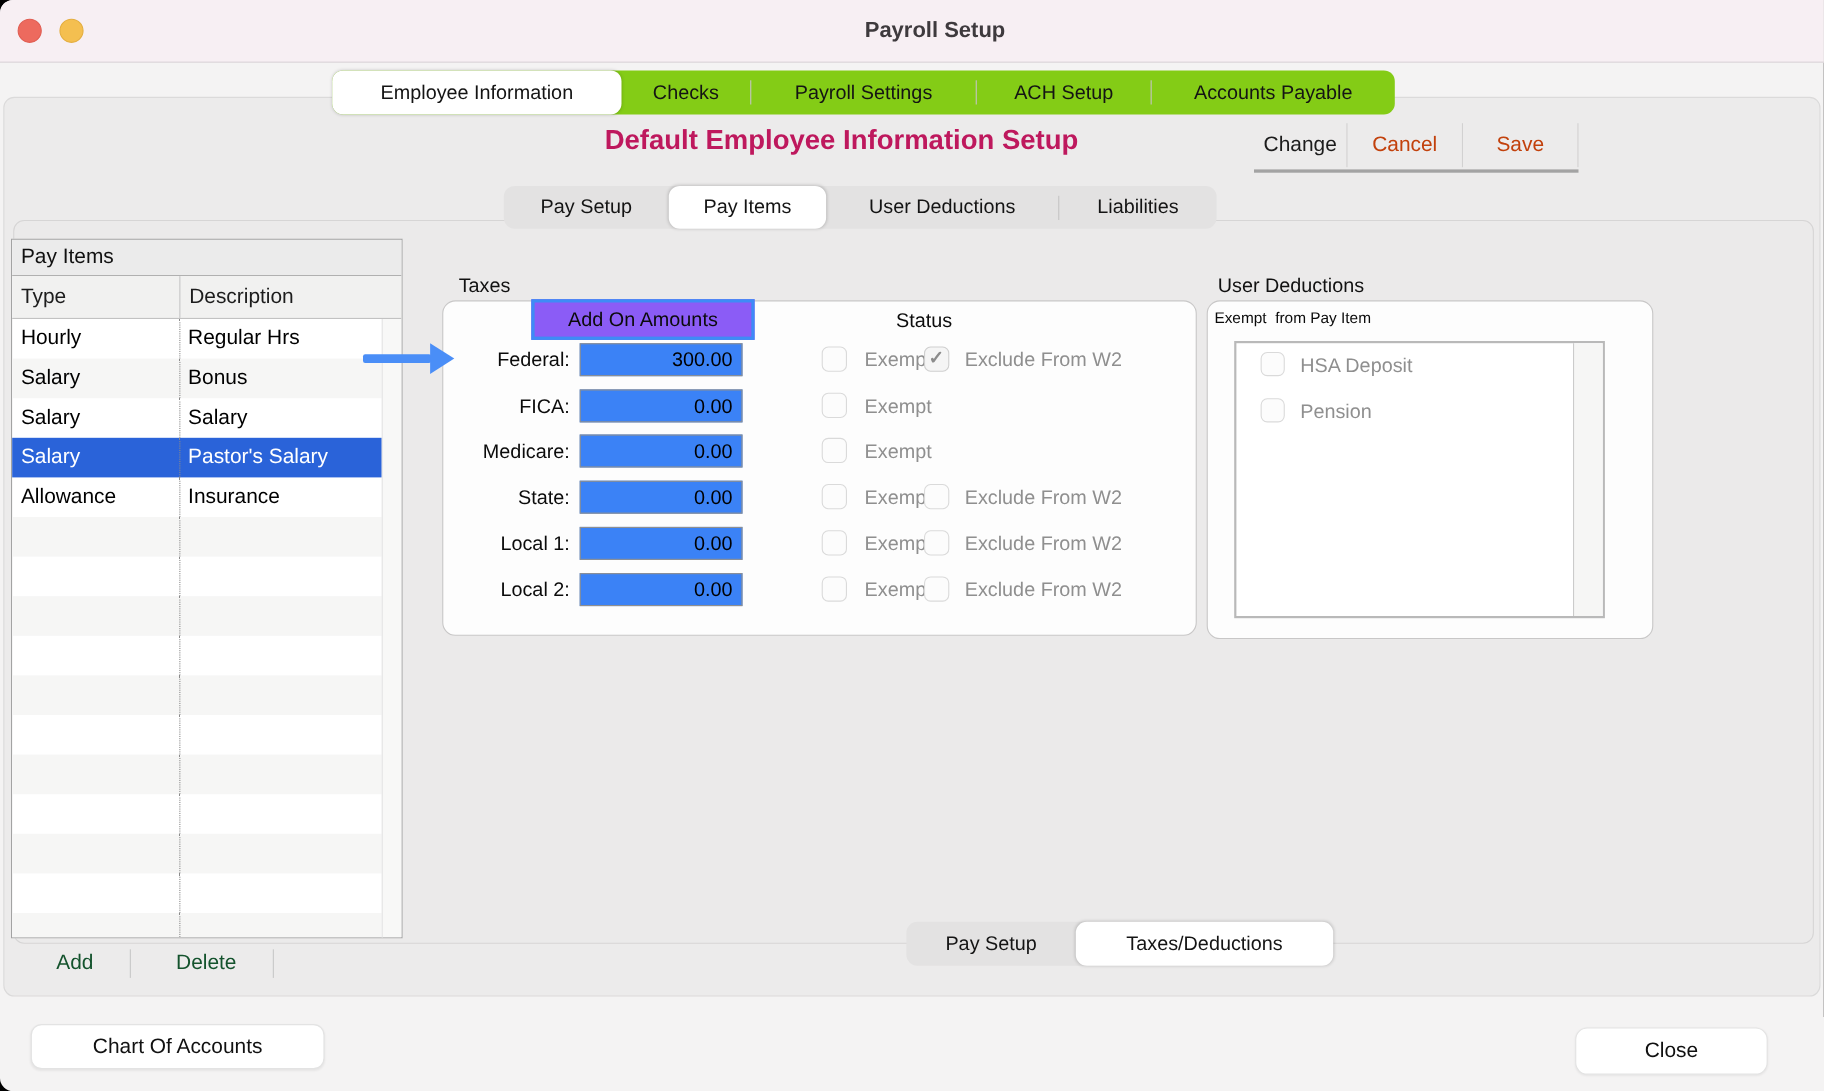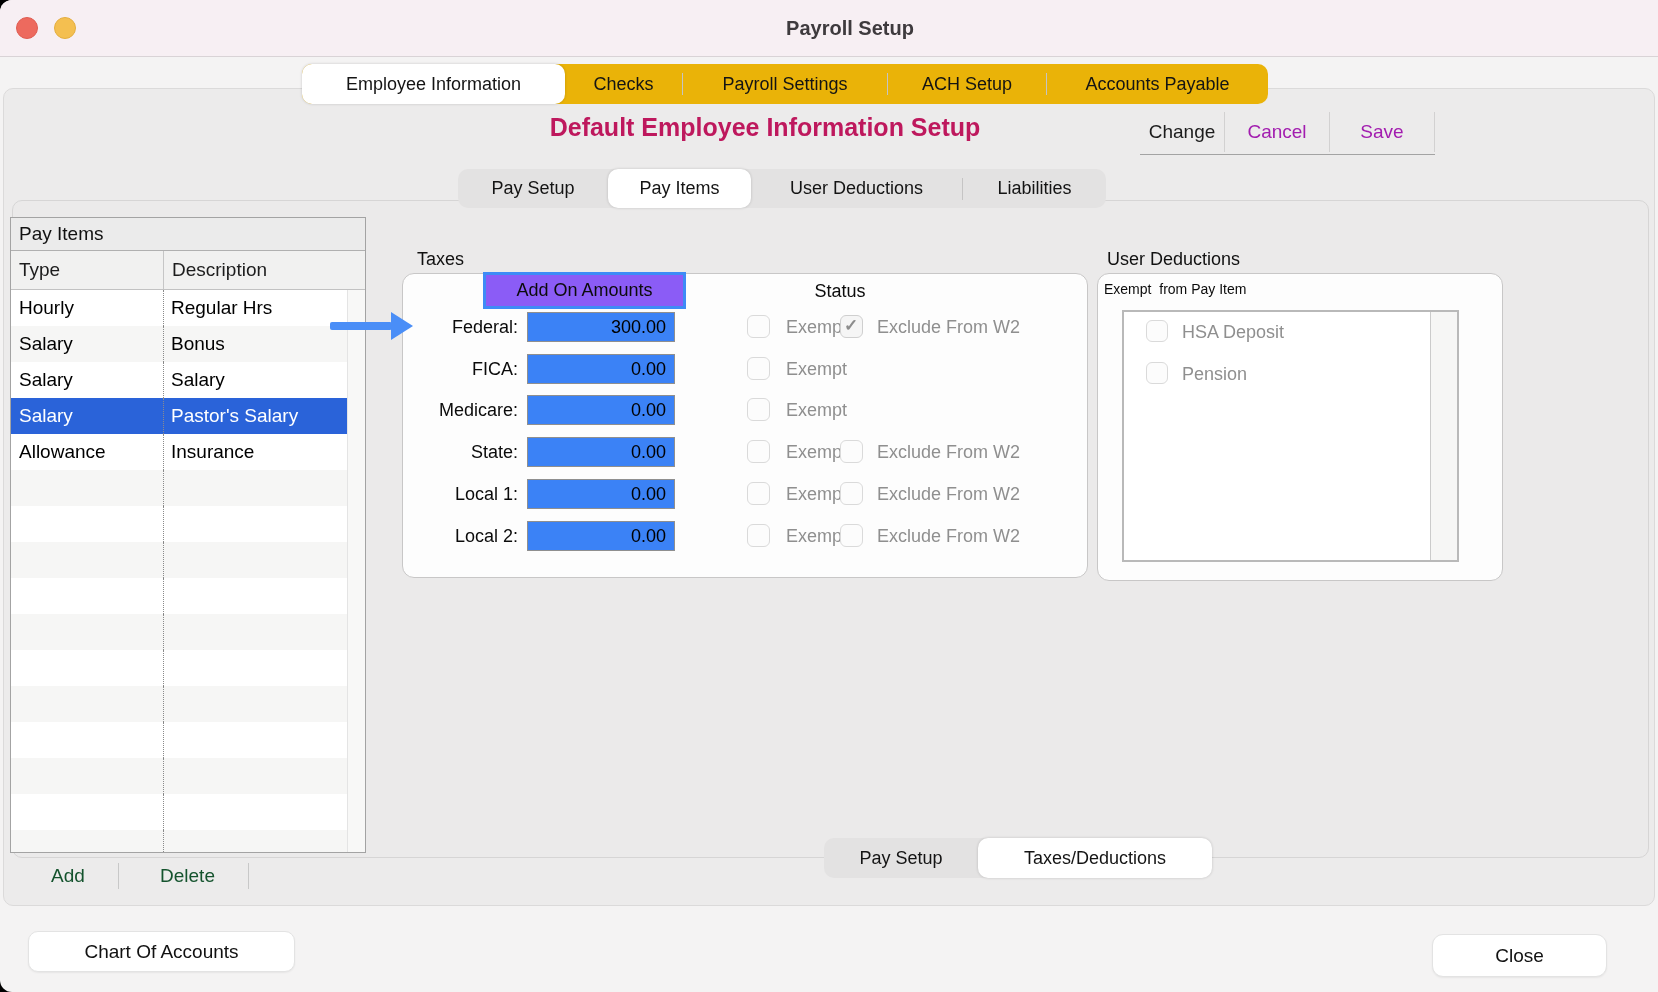--- a/index.html
+++ b/index.html
@@ -7,34 +7,34 @@
   .window{position:relative;width:1658px;height:992px;background:#f4f3f3;border-radius:12px;overflow:hidden;padding-left:42px;}
 
   
   .titlebar{position:absolute;left:0;top:0;width:100%;height:57px;background:#f7eff3;border-bottom:1px solid #d9d3d6;box-sizing:border-box;}
   .traffic{position:absolute;top:17px;width:22px;height:22px;border-radius:50%;}
   .traffic.red{left:16px;background:#ed6a5e;border:1px solid #e05d52;box-sizing:border-box;}
   .traffic.yellow{left:54px;background:#f4bf50;border:1px solid #e4ae3f;box-sizing:border-box;}
   .wintitle{position:absolute;left:0;top:0;width:100%;text-align:center;line-height:56px;font-size:20px;font-weight:700;color:#3e3a3d;}
 
   
-  .toptabs{position:absolute;left:302px;top:64px;width:966px;height:40px;background:#eab308;border-radius:10px;display:flex;z-index:5;}
+  .toptabs{position:absolute;left:302px;top:64px;width:966px;height:40px;background:#84cc16;border-radius:10px;display:flex;z-index:5;}
   .tab{position:relative;height:40px;line-height:40px;text-align:center;font-size:18px;color:#141414;cursor:default;}
   .tab.sel{background:#fff;border-radius:10px;box-shadow:0 0 3px rgba(0,0,0,.18);}
   .tabsep{width:1px;height:22px;background:#c5c4c4;align-self:center;}
 
   
   .mainpanel{position:absolute;left:3px;top:88px;width:1652px;height:818px;background:#ecebeb;border:1px solid #dbdada;border-radius:10px;box-sizing:border-box;}
 
   .heading{position:absolute;left:0;top:113px;width:1530px;text-align:center;font-size:25px;font-weight:700;color:#be185d;}
 
-  .actions{position:absolute;left:1140px;top:112px;height:42px;display:flex;border-bottom:1px solid #a3a3a3;}
+  .actions{position:absolute;left:1140px;top:112px;height:42px;display:flex;border-bottom:3px solid #a3a3a3;}
   .actbtn{height:40px;line-height:40px;text-align:center;font-size:19px;border-right:1px solid #d2d1d1;}
   .actbtn.primary{color:#1c1c1c;width:84px;}
-  .actbtn.disabled{color:#a21caf;}
+  .actbtn.disabled{color:#c2410c;}
 
   .subtabs{position:absolute;left:458px;top:169px;height:39px;background:#e3e2e2;border-radius:10px;display:flex;z-index:5;}
   .subtabs .tab{height:39px;line-height:39px;}
 
   .innerpanel{position:absolute;left:12px;top:200px;width:1637px;height:658px;background:#ebeaea;border:1px solid #d6d5d5;border-radius:10px;box-sizing:border-box;}
 
   
   .paytable{position:absolute;left:10px;top:217px;width:356px;height:636px;background:#fff;border:1px solid #a3a3a3;box-sizing:border-box;overflow:hidden;z-index:6;}
   .pt-title{height:32px;line-height:32px;background:#ebebeb;border-bottom:1px solid #b0b0b0;font-size:19px;color:#111;padding-left:8px;}
   .pt-head{display:flex;height:38px;background:#f1f1f0;border-bottom:1px solid #c2c2c2;font-size:19px;color:#1d1d1d;}

